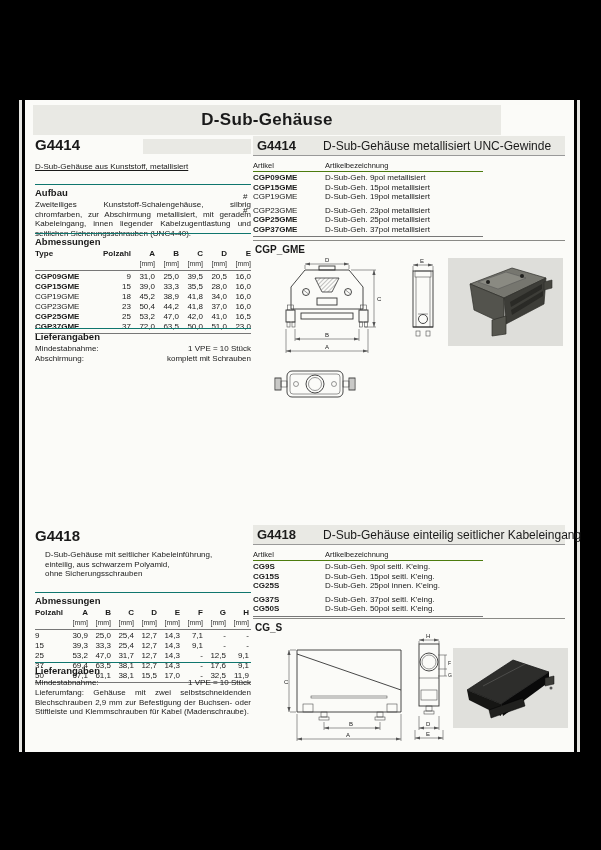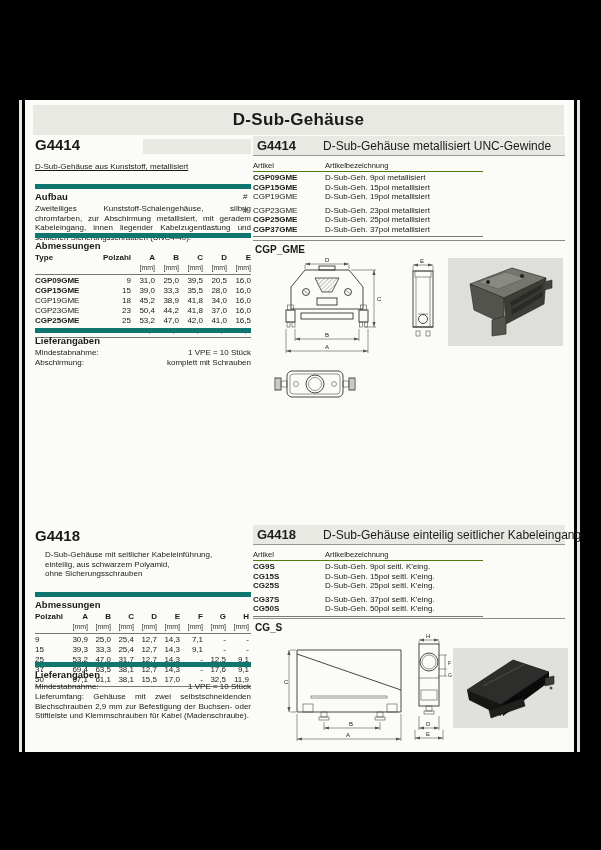--- a/index.html
+++ b/index.html
@@ -8,27 +8,27 @@
   .sliver-l { position:absolute; left:-6px; top:0; width:3px; height:100%; background:#e6e6e2; }
   .edge-l  { position:absolute; left:-3px; top:0; width:3px; height:100%; background:#000; }
   .sliver-r { position:absolute; right:-6px; top:0; width:3px; height:100%; background:#e6e6e2; }
   .edge-r  { position:absolute; right:-3px; top:0; width:3px; height:100%; background:#000; }
 
   .abs { position:absolute; }
   .band { background:#e9e9e4; }
   .hairline { border-top:1px solid #8a8a86; }
 
   
-  #header-band { left:8px; top:5px; width:531px; height:30px; text-align:center; line-height:30px; font-size:17px; font-weight:bold; letter-spacing:0.3px; }
+  #header-band { left:8px; top:5px; width:468px; height:30px; text-align:center; line-height:30px; font-size:17px; font-weight:bold; letter-spacing:0.3px; }
 
   
   .sec-title { font-size:15px; font-weight:bold; }
   .small { font-size:8px; line-height:9.5px; }
   .heading { font-size:9.5px; font-weight:bold; padding-top:2px; }
-  .blk { border-top:5px solid #0f766e; }
+  .blk { border-top:1px solid #0f766e; }
   .just { text-align:justify; }
   .pre { white-space:pre-line; }
 
   
   .dt-row { display:flex; height:10px; line-height:10px; font-size:8px; }
   .dt-head .dt-row { font-weight:bold; }
   .dt-units .dt-row { font-size:7px; color:#333; font-weight:normal; }
   .t1 .c0 { width:62px; text-align:left; }
   .t1 .c1 { width:34px; text-align:right; }
   .t1 .cn { width:24px; text-align:right; }
@@ -456,21 +456,21 @@
           <span class="a-desc">D-Sub-Geh. 9pol seitl. K'eing.</span>
         </div>
 
         <div class="art-row">
           <span class="a-code b"><span class="hash"></span><span>CG15S</span></span>
           <span class="a-desc">D-Sub-Geh. 15pol seitl. K'eing.</span>
         </div>
 
         <div class="art-row">
           <span class="a-code b"><span class="hash"></span><span>CG25S</span></span>
-          <span class="a-desc">D-Sub-Geh. 25pol seitl. K'eing.</span>
+          <span class="a-desc">D-Sub-Geh. 25pol innen. K'eing.</span>
         </div>
 
         <div class="art-row gap">
           <span class="a-code b"><span class="hash"></span><span>CG37S</span></span>
           <span class="a-desc">D-Sub-Geh. 37pol seitl. K'eing.</span>
         </div>
 
         <div class="art-row">
           <span class="a-code b"><span class="hash"></span><span>CG50S</span></span>
           <span class="a-desc">D-Sub-Geh. 50pol seitl. K'eing.</span>

